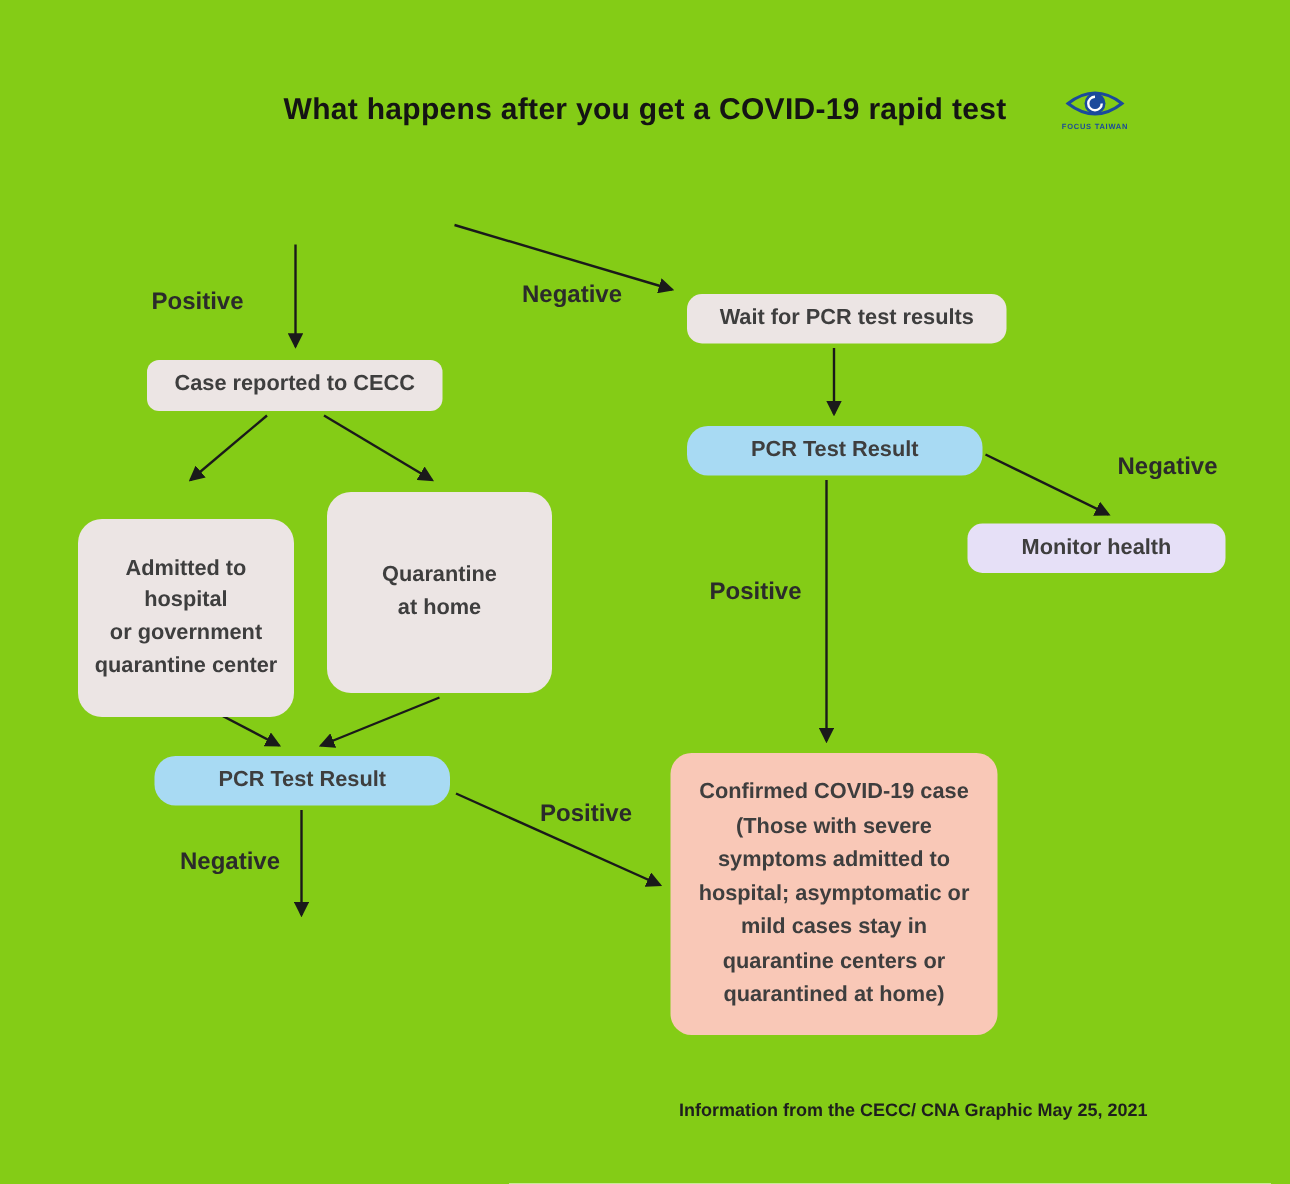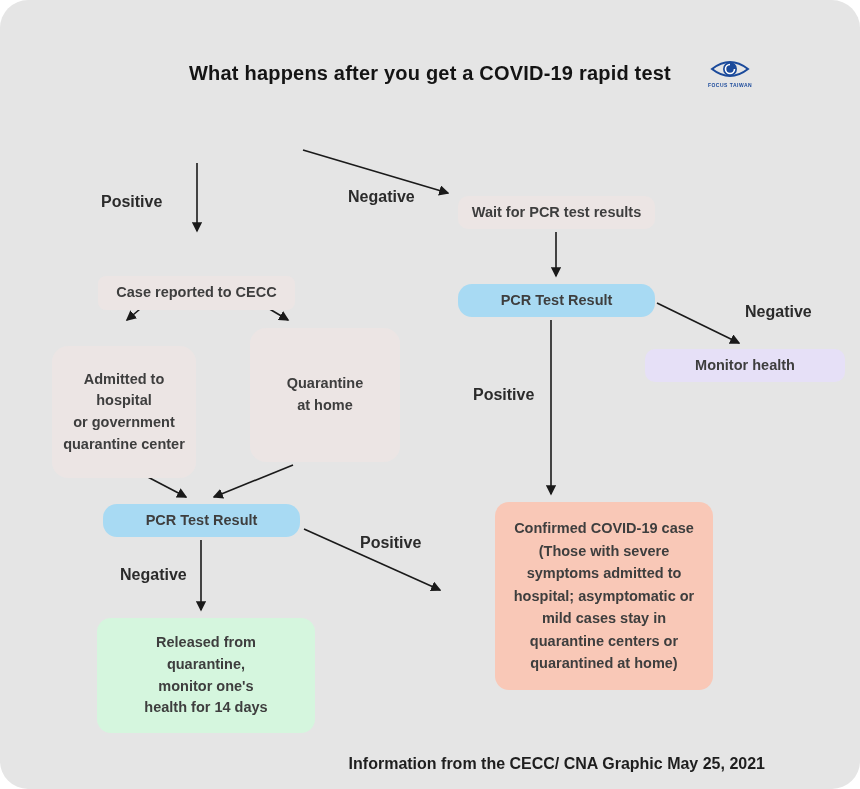--- a/index.html
+++ b/index.html
@@ -1,20 +1,20 @@
 <!DOCTYPE html>
 <html><head>
 <meta charset="utf-8">
 <style>
   * { margin:0; padding:0; box-sizing:border-box; }
   html,body { background:#ffffff; }
   body { font-family:"Liberation Sans", sans-serif; }
   .canvas {
     position:relative; width:860px; height:789px;
-    background:#e5e5e5; overflow:hidden; margin:0 auto;border-radius:28px;
+    background:#84cc16; overflow:hidden; margin:0 auto;
   }
   .title {
     position:absolute; top:62px; left:0; width:860px;
     text-align:center; font-size:20px; font-weight:bold;
     color:#141414; letter-spacing:0.2px;
   }
   .logo {
     position:absolute; left:704px; top:57px; width:52px; height:36px;
     display:flex; flex-direction:column; align-items:center;
   }
@@ -22,41 +22,41 @@
     font-size:5px; color:#1b4a9b; font-weight:bold; letter-spacing:0.5px;
     margin-top:1px; white-space:nowrap;
   }
   .node {
     position:absolute; display:flex; align-items:center; justify-content:center;
     text-align:center; font-weight:bold; font-size:14.5px; color:#3e3e3e;
     white-space:pre-line; line-height:1.5; padding:4px 10px;
   }
   .n-rapid     { left:98px;  top:127px; width:199px; height:34px;  border-radius:17px; }
   .n-case     { left:98px;  top:240px; width:197px; height:34px;  border-radius:8px;  }
-  .n-wait     { left:458px; top:196px; width:197px; height:33px;  border-radius:10px; }
+  .n-wait     { left:458px; top:196px; width:213px; height:33px;  border-radius:10px; }
   .n-pcr-r    { left:458px; top:284px; width:197px; height:33px;  border-radius:14px; }
-  .n-monitor  { left:645px; top:349px; width:200px; height:33px;  border-radius:10px; }
+  .n-monitor  { left:645px; top:349px; width:172px; height:33px;  border-radius:10px; }
   .n-admitted { left:52px;  top:328px; width:144px; height:132px; border-radius:16px; }
   .n-qhome    { left:218px; top:328px; width:150px; height:134px; border-radius:16px; }
   .n-pcr-l    { left:103px; top:504px; width:197px; height:33px;  border-radius:14px; }
   .n-released { left:97px;  top:618px; width:218px; height:115px; border-radius:14px; }
-  .n-confirmed{ left:447px; top:502px; width:218px; height:188px; border-radius:14px; line-height:1.55;margin-left:48px; }
+  .n-confirmed{ left:447px; top:502px; width:218px; height:188px; border-radius:14px; line-height:1.55; }
   .edge-label {
     position:absolute; font-size:16px; font-weight:bold; color:#2b2b2b;
     white-space:nowrap;
   }
   .el-pos-1 { left:101px; top:193px; }
   .el-neg-1 { left:348px; top:188px; }
   .el-neg-2 { left:745px; top:303px; }
   .el-pos-2 { left:473px; top:386px; }
   .el-pos-3 { left:360px; top:534px; }
   .el-neg-3 { left:120px; top:566px; }
   .footer {
-    position:absolute; right:95px; top:755px;
-    font-size:16px; font-weight:bold; color:#1e1e1e; white-space:nowrap;
+    position:absolute; right:95px; top:733px;
+    font-size:12px; font-weight:bold; color:#1e1e1e; white-space:nowrap;
   }
   .arrows { position:absolute; left:0; top:0; pointer-events:none; }
 </style>
 </head>
 <body>
 
 <div class="canvas">
 
   <div class="title">What happens after you get a COVID-19 rapid test</div>
 
@@ -83,35 +83,31 @@
       <line x1="121" y1="463" x2="186" y2="497" marker-end="url(#arrow)"></line>
       <line x1="293" y1="465" x2="214" y2="497" marker-end="url(#arrow)"></line>
       <line x1="201" y1="540" x2="201" y2="610" marker-end="url(#arrow)"></line>
       <line x1="304" y1="529" x2="440" y2="590" marker-end="url(#arrow)"></line>
       <line x1="556" y1="232" x2="556" y2="276" marker-end="url(#arrow)"></line>
       <line x1="657" y1="303" x2="739" y2="343" marker-end="url(#arrow)"></line>
       <line x1="551" y1="320" x2="551" y2="494" marker-end="url(#arrow)"></line>
     </g>
   </svg>
 
-  <div class="node n-case" style="background-color: rgb(236, 229, 228); margin-top: 36px;">Case reported to CECC</div>
+  <div class="node n-case" style="background-color: rgb(236, 229, 228);">Case reported to CECC</div>
   <div class="node n-wait" style="background-color: rgb(236, 229, 228);">Wait for PCR test results</div>
   <div class="node n-pcr-r" style="background-color: rgb(168, 218, 243);">PCR Test Result</div>
   <div class="node n-monitor" style="background-color: rgb(230, 224, 247);">Monitor health</div>
   <div class="node n-admitted" style="background-color: rgb(236, 229, 228); margin-top: 18px;">Admitted to
 hospital
 or government
 quarantine center</div>
-  <div class="node n-qhome" style="background-color: rgb(236, 229, 228); margin-left: 32px;">Quarantine
+  <div class="node n-qhome" style="background-color: rgb(236, 229, 228);">Quarantine
 at home</div>
   <div class="node n-pcr-l" style="background-color: rgb(168, 218, 243);">PCR Test Result</div>
-  <div class="node n-released" style="background-color: rgb(213, 246, 222);">Released from
-quarantine,
-monitor one's
-health for 14 days</div>
   <div class="node n-confirmed" style="background-color: rgb(249, 200, 183);">Confirmed COVID-19 case
 (Those with severe
 symptoms admitted to
 hospital; asymptomatic or
 mild cases stay in
 quarantine centers or
 quarantined at home)</div>
 
   <div class="edge-label el-pos-1">Positive</div>
   <div class="edge-label el-neg-1">Negative</div>

